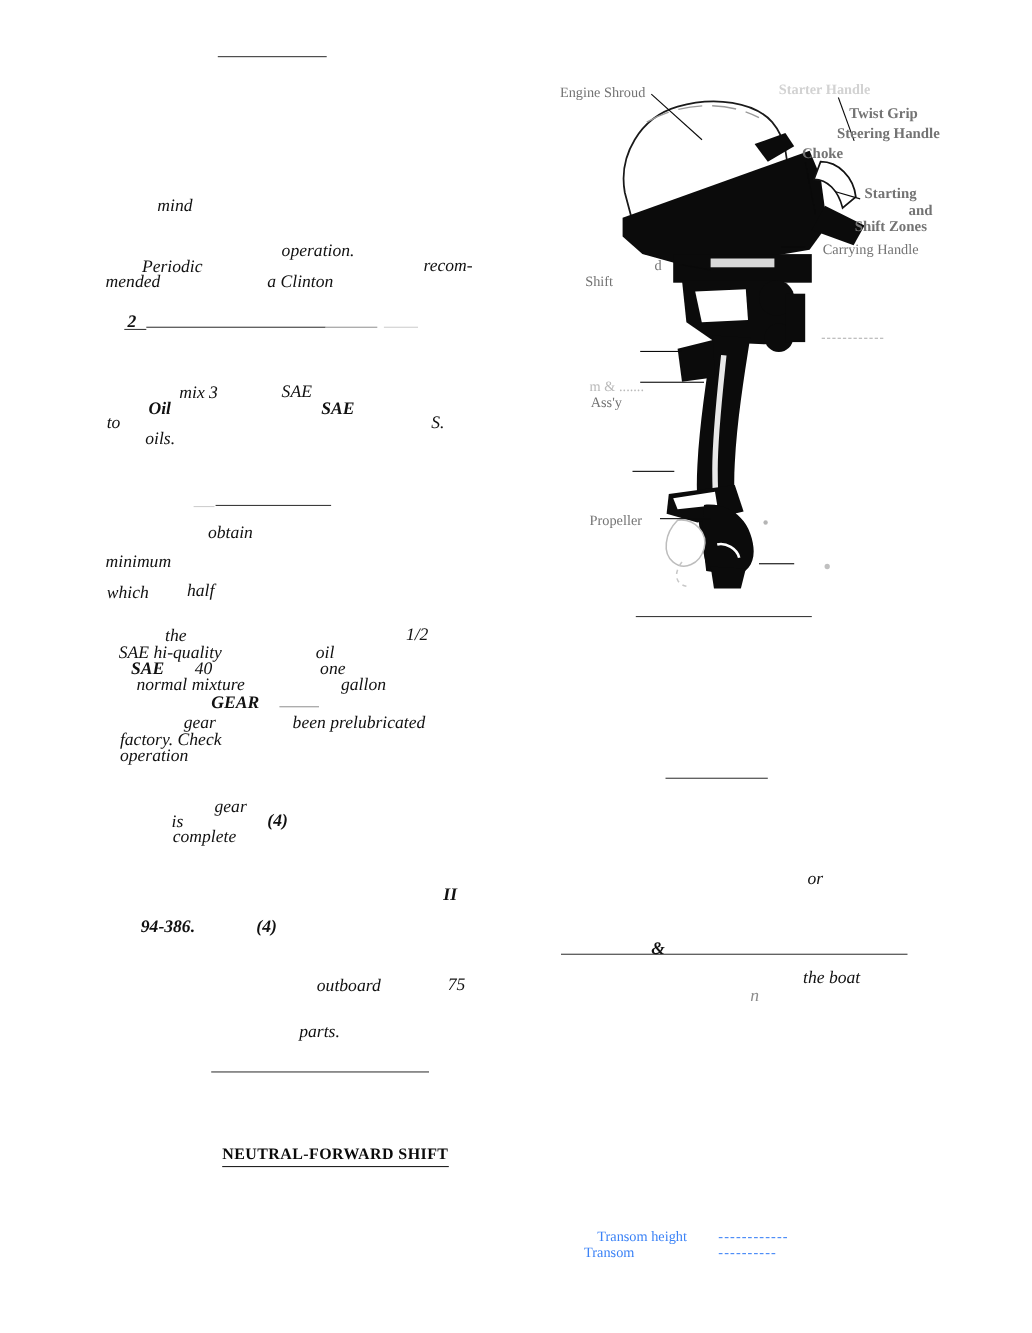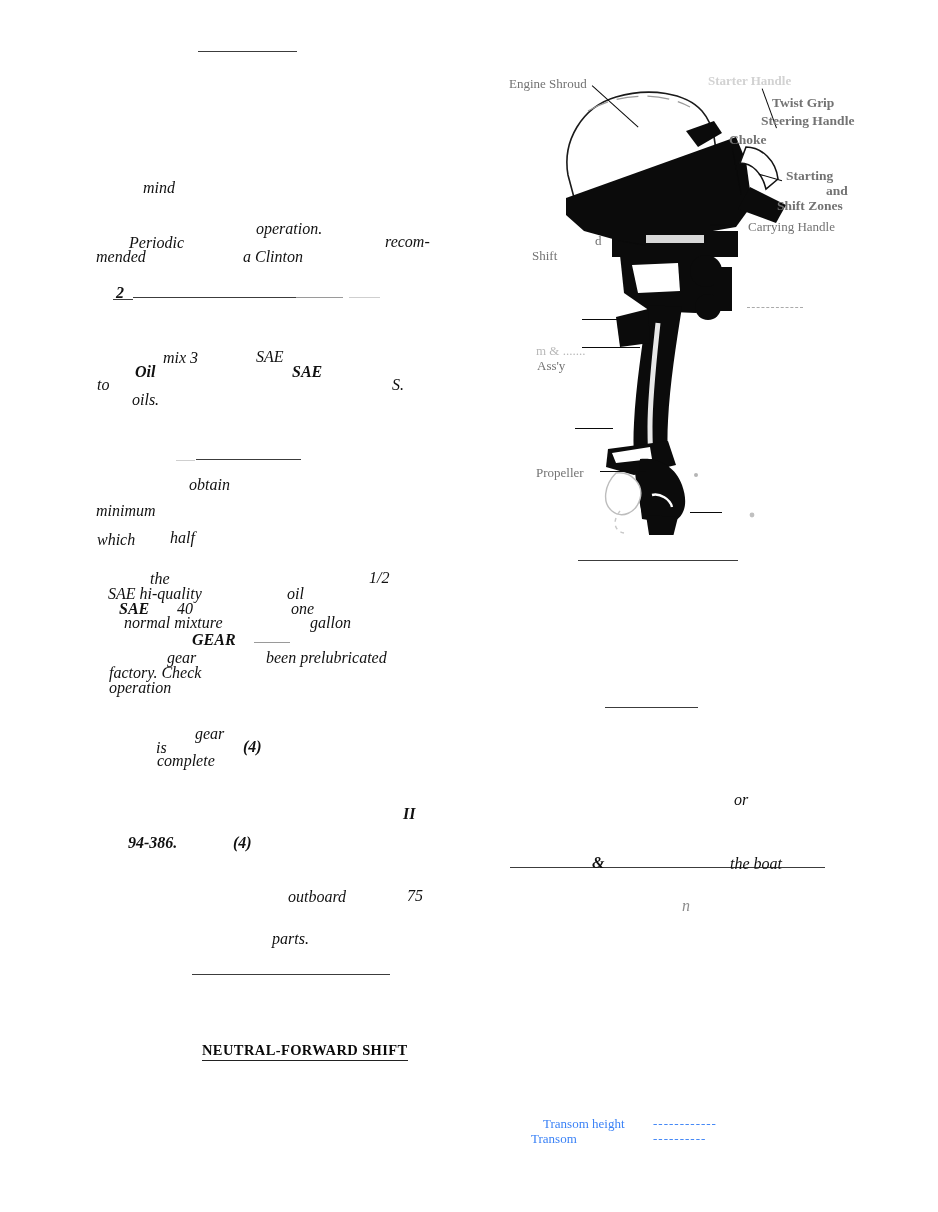--- a/index.html
+++ b/index.html
@@ -148,21 +148,21 @@
       <div class="frag" style="left: 232px; top: 931px; margin-left: 40px;">parts.</div>
       <div class="heading" style="left: 202px; top: 1042px;">NEUTRAL-FORWARD SHIFT</div>
     </div>
 
   <div id="right-col">
       <div class="rule" style="left: 578px; top: 560px; width: 160px;"></div>
       <div class="rule" style="left: 605px; top: 707px; width: 93px;"></div>
       <div class="rule" style="left: 510px; top: 867px; width: 315px;"></div>
       <div class="frag" style="left: 734px; top: 792px;">or</div>
       <div class="frag bold" style="left: 592px; top: 855px;">&amp;</div>
-      <div class="frag" style="left: 730px; top: 856px;">the boat</div>
+      <div class="frag" style="left: 730px; top: 882px;">the boat</div>
       <div class="frag faint" style="left: 682px; top: 898px;">n</div>
       <div class="speclist" style="left: 543px; top: 1116px;">Transom height</div>
       <div class="speclist" style="left: 653px; top: 1116px; letter-spacing: 1px;">------------</div>
       <div class="speclist" style="left: 531px; top: 1131px;">Transom</div>
       <div class="speclist" style="left: 653px; top: 1131px; letter-spacing: 1px;">----------</div>
     </div>
 
   <div id="diagram">
     <svg width="400" height="480" viewBox="0 0 400 480">
 

